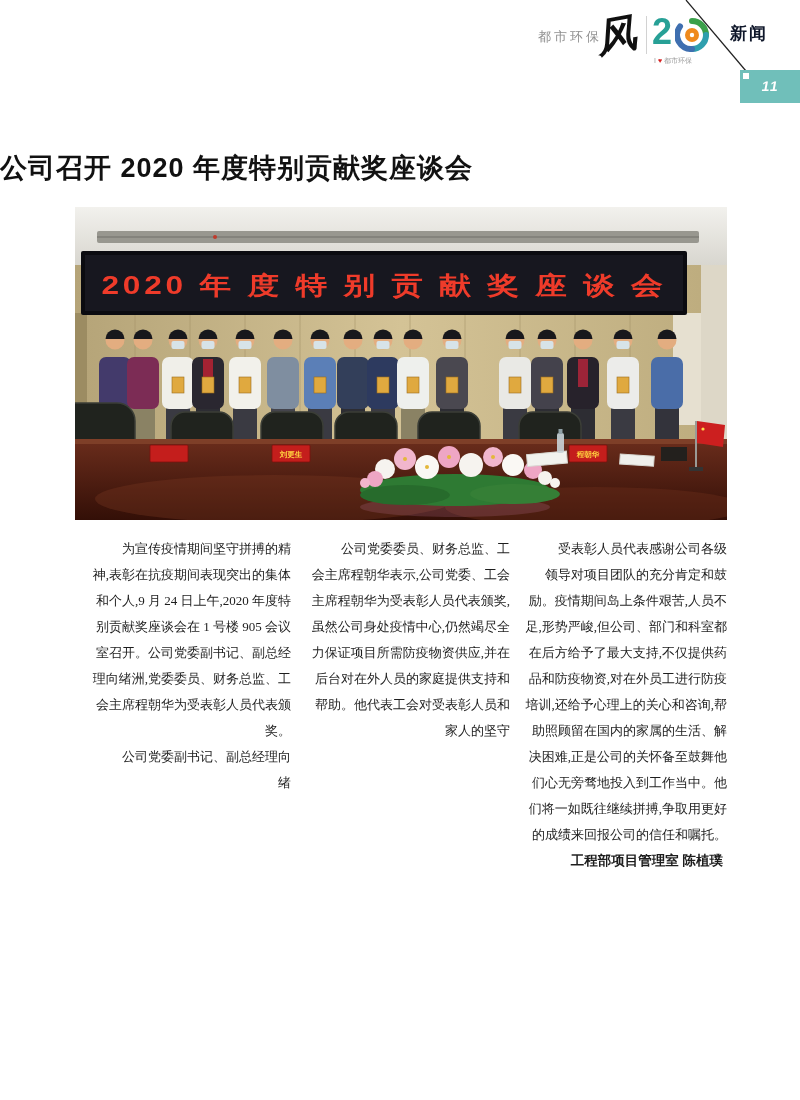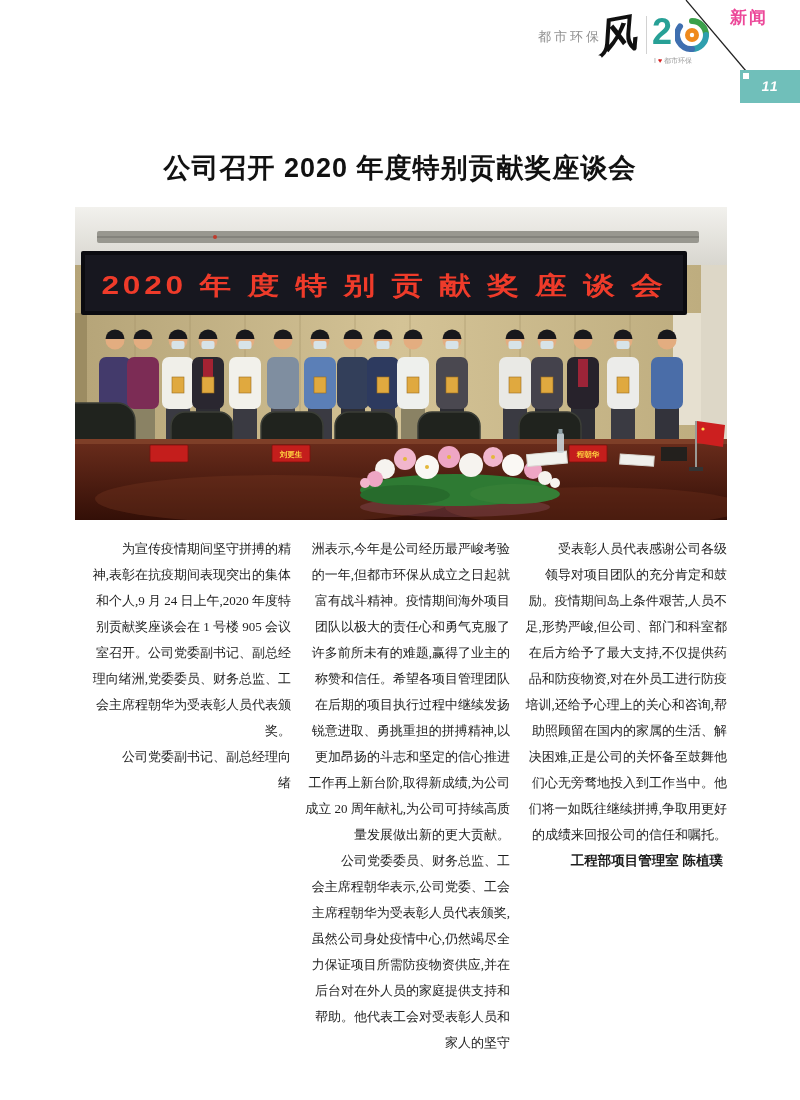--- a/index.html
+++ b/index.html
@@ -11,29 +11,29 @@
   .brand{position:absolute;left:538px;top:28px;font-size:13px;letter-spacing:3px;color:#8f8f8f;}
   .brand-mark{position:absolute;left:596px;top:8px;font-size:40px;font-weight:bold;font-style:italic;
               font-family:"Liberation Serif",serif;color:#101010;transform:rotate(-10deg);}
   .mast-divider{position:absolute;left:646px;top:16px;width:1px;height:38px;background:#d2d2d2;}
   .logo20{position:absolute;left:652px;top:14px;width:62px;height:52px;}
   .logo20 .two{position:absolute;left:0;top:0;font-size:36px;line-height:36px;font-weight:bold;color:#27a096;
                font-family:"Liberation Sans",sans-serif;}
   .logo20 svg{position:absolute;left:23px;top:4px;}
   .logo20 .tagline{position:absolute;left:2px;top:42px;width:70px;font-size:7px;color:#9a9a9a;white-space:nowrap;}
   .logo20 .tagline .hh{color:#d62020;}
-  .section{position:absolute;left:730px;top:6px;font-size:17px;font-weight:bold;color:#ec4899;letter-spacing:2px;}
+  .section{position:absolute;left:730px;top:22px;font-size:17px;font-weight:bold;color:#0f172a;letter-spacing:2px;}
   .hdr-line{position:absolute;left:0;top:0;width:800px;height:110px;pointer-events:none;}
   .page-tab{position:absolute;left:740px;top:70px;width:60px;height:33px;background:#70bfba;}
   .page-tab .sq{position:absolute;left:3px;top:3px;width:6px;height:6px;background:#ffffff;}
   .page-tab .num{position:absolute;left:22px;top:8px;color:#ffffff;font-size:14px;font-weight:bold;
                  transform:skewX(-10deg);letter-spacing:1px;}
 
   
-  .title{position:absolute;left:0;top:150px;width:800px;margin:0;text-align:center;
+  .title{position:absolute;left:0;top:150px;width:800px;margin:0;
          font-size:27px;font-weight:bold;color:#111;letter-spacing:1px;
          font-family:"Liberation Sans",sans-serif;}
 
   
   .photo{position:absolute;left:75px;top:207px;width:652px;height:313px;display:block;background:#c9b888;}
 
   
   .col{position:absolute;top:536px;width:206px;font-family:"Liberation Serif",serif;
        font-size:13px;line-height:26px;text-align:justify;color:#1d1d1d;}
   .col p{margin:0;text-indent:2em;text-align:right;}
@@ -309,21 +309,20 @@
           <text x="513" y="250" text-anchor="middle" font-size="7.5" font-weight="bold" fill="#ffd23f" font-family="Liberation Sans, sans-serif">程朝华</text>
         </g>
       </g>
   </svg>
 
   <div class="col col1">
       <p>为宣传疫情期间坚守拼搏的精神,表彰在抗疫期间表现突出的集体和个人,9 月 24 日上午,2020 年度特别贡献奖座谈会在 1 号楼 905 会议室召开。公司党委副书记、副总经理向绪洲,党委委员、财务总监、工会主席程朝华为受表彰人员代表颁奖。</p>
       <p>公司党委副书记、副总经理向绪</p>
     </div>
   <div class="col col2">
-      <p class="cont">洲表示,今年是公司经历最严峻考验的一年,但都市环保从成立之日起就富有战斗精神。疫情期间海外项目团队以极大的责任心和勇气克服了许多前所未有的难题,赢得了业主的称赞和信任。希望各项目管理团队在后期的项目执行过程中继续发扬锐意进取、勇挑重担的拼搏精神,以更加昂扬的斗志和坚定的信心推进工作再上新台阶,取得新成绩,为公司成立 20 周年献礼,为公司可持续高质量发展做出新的更大贡献。</p>
       <p>公司党委委员、财务总监、工会主席程朝华表示,公司党委、工会主席程朝华为受表彰人员代表颁奖,虽然公司身处疫情中心,仍然竭尽全力保证项目所需防疫物资供应,并在后台对在外人员的家庭提供支持和帮助。他代表工会对受表彰人员和家人的坚守</p>
     </div>
   <div class="col col3">
       <p>受表彰人员代表感谢公司各级领导对项目团队的充分肯定和鼓励。疫情期间岛上条件艰苦,人员不足,形势严峻,但公司、部门和科室都在后方给予了最大支持,不仅提供药品和防疫物资,对在外员工进行防疫培训,还给予心理上的关心和咨询,帮助照顾留在国内的家属的生活、解决困难,正是公司的关怀备至鼓舞他们心无旁骛地投入到工作当中。他们将一如既往继续拼搏,争取用更好的成绩来回报公司的信任和嘱托。</p>
       <p class="sig">工程部项目管理室 陈植璞</p>
     </div>
 
 </div>
 
 </body></html>

